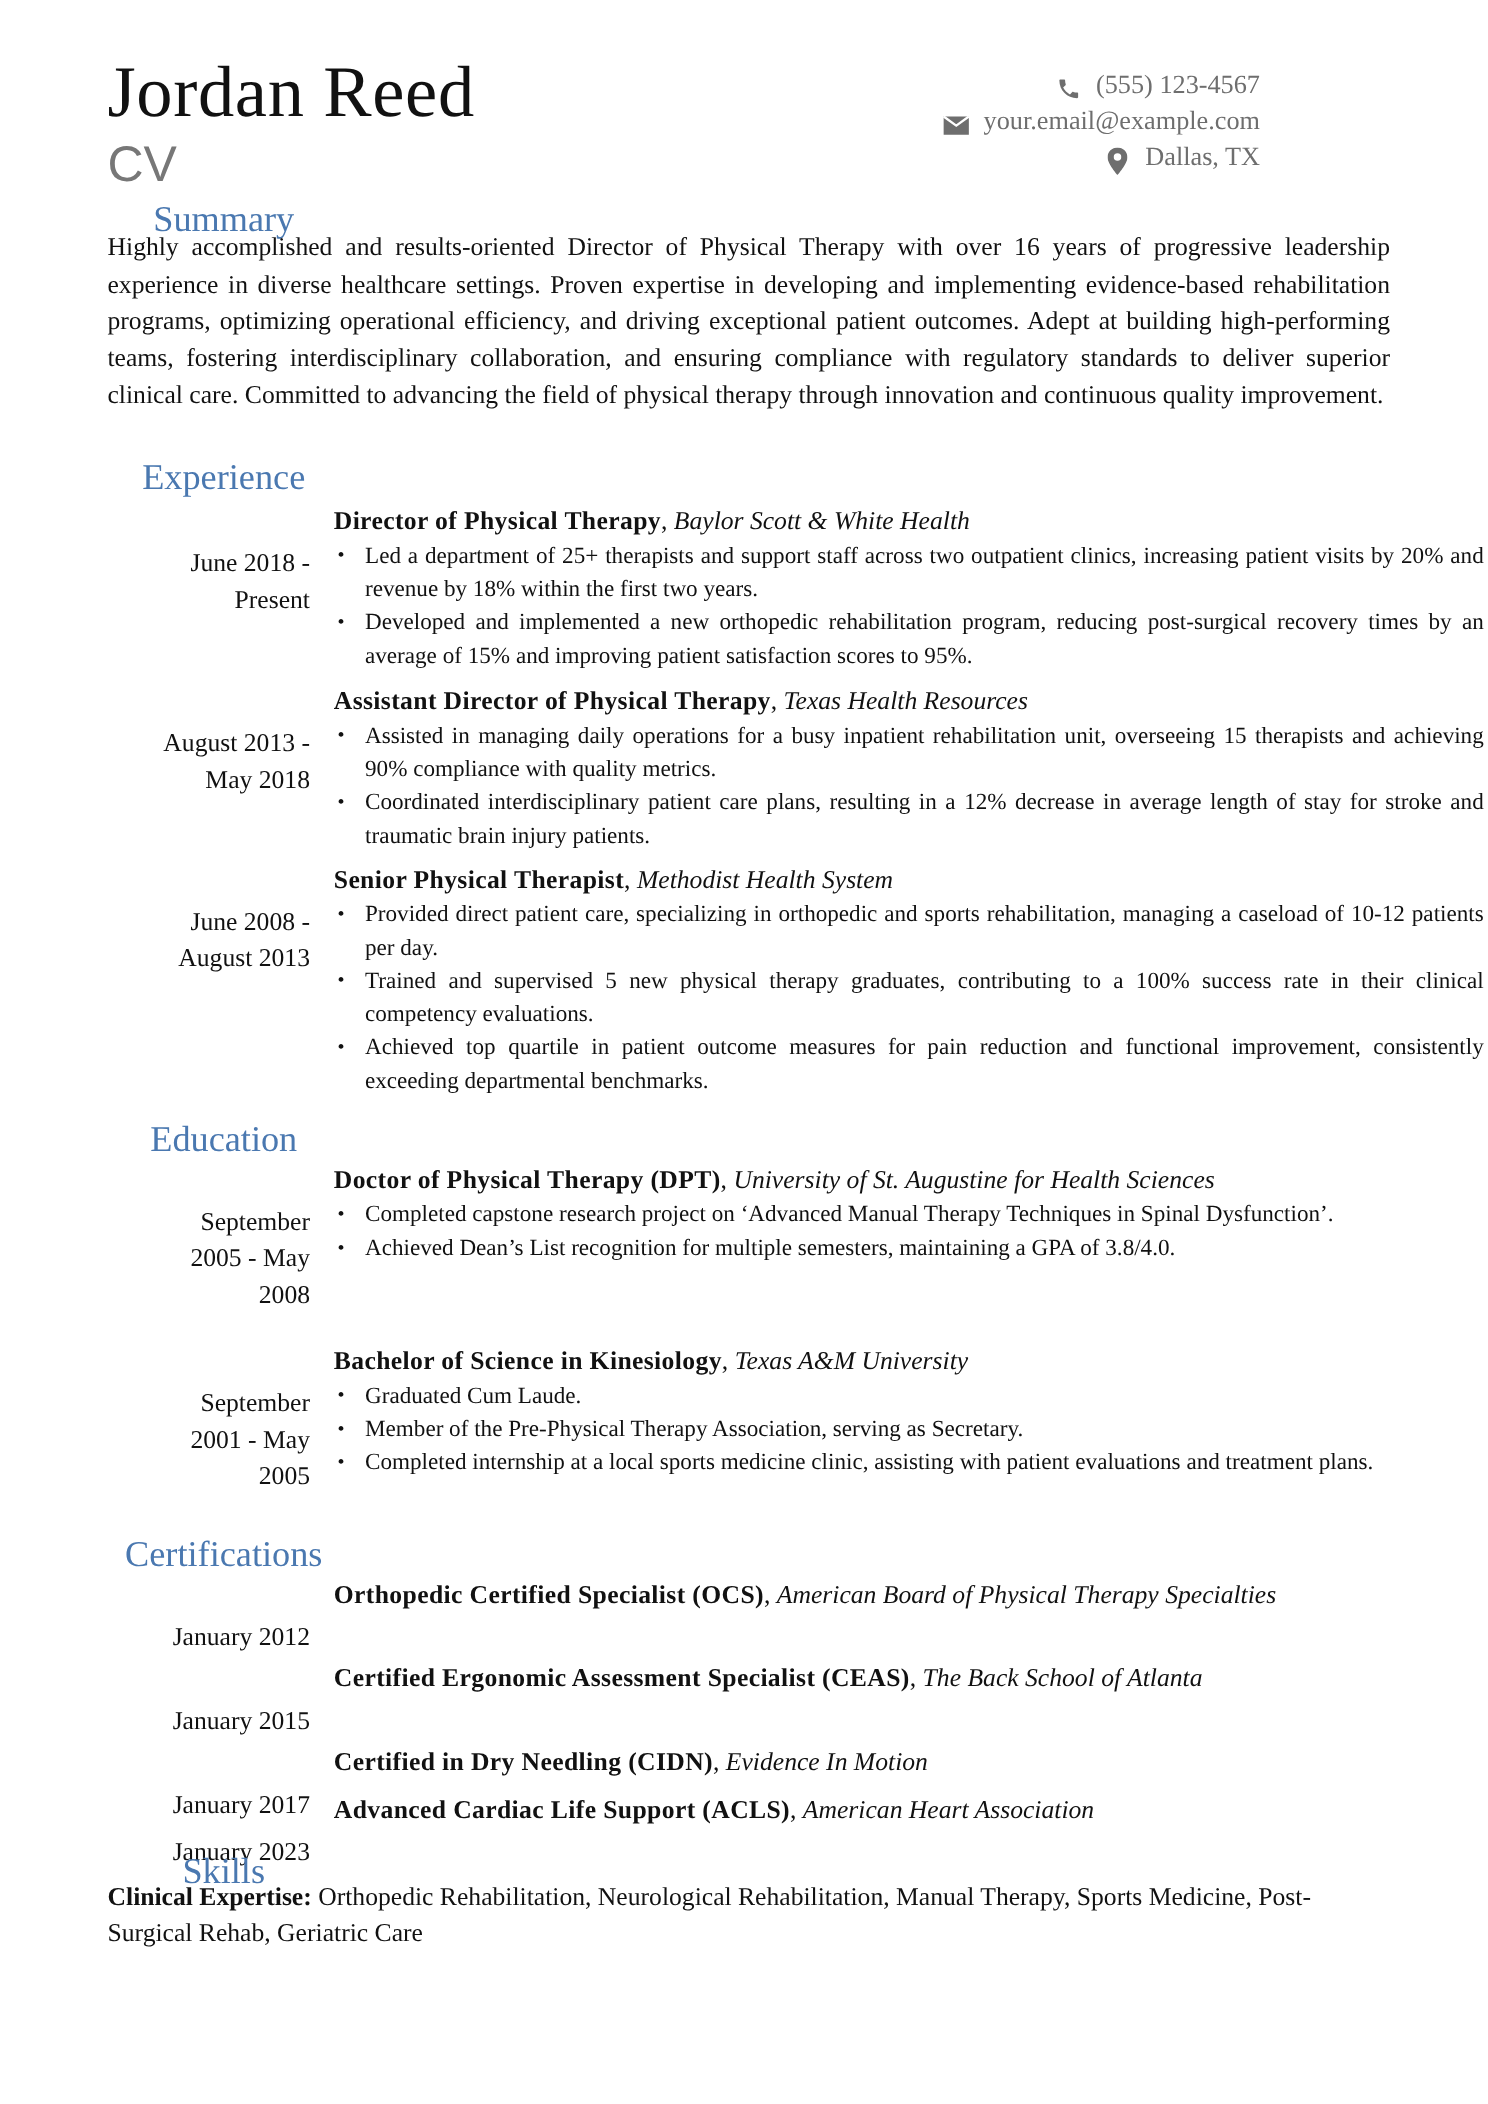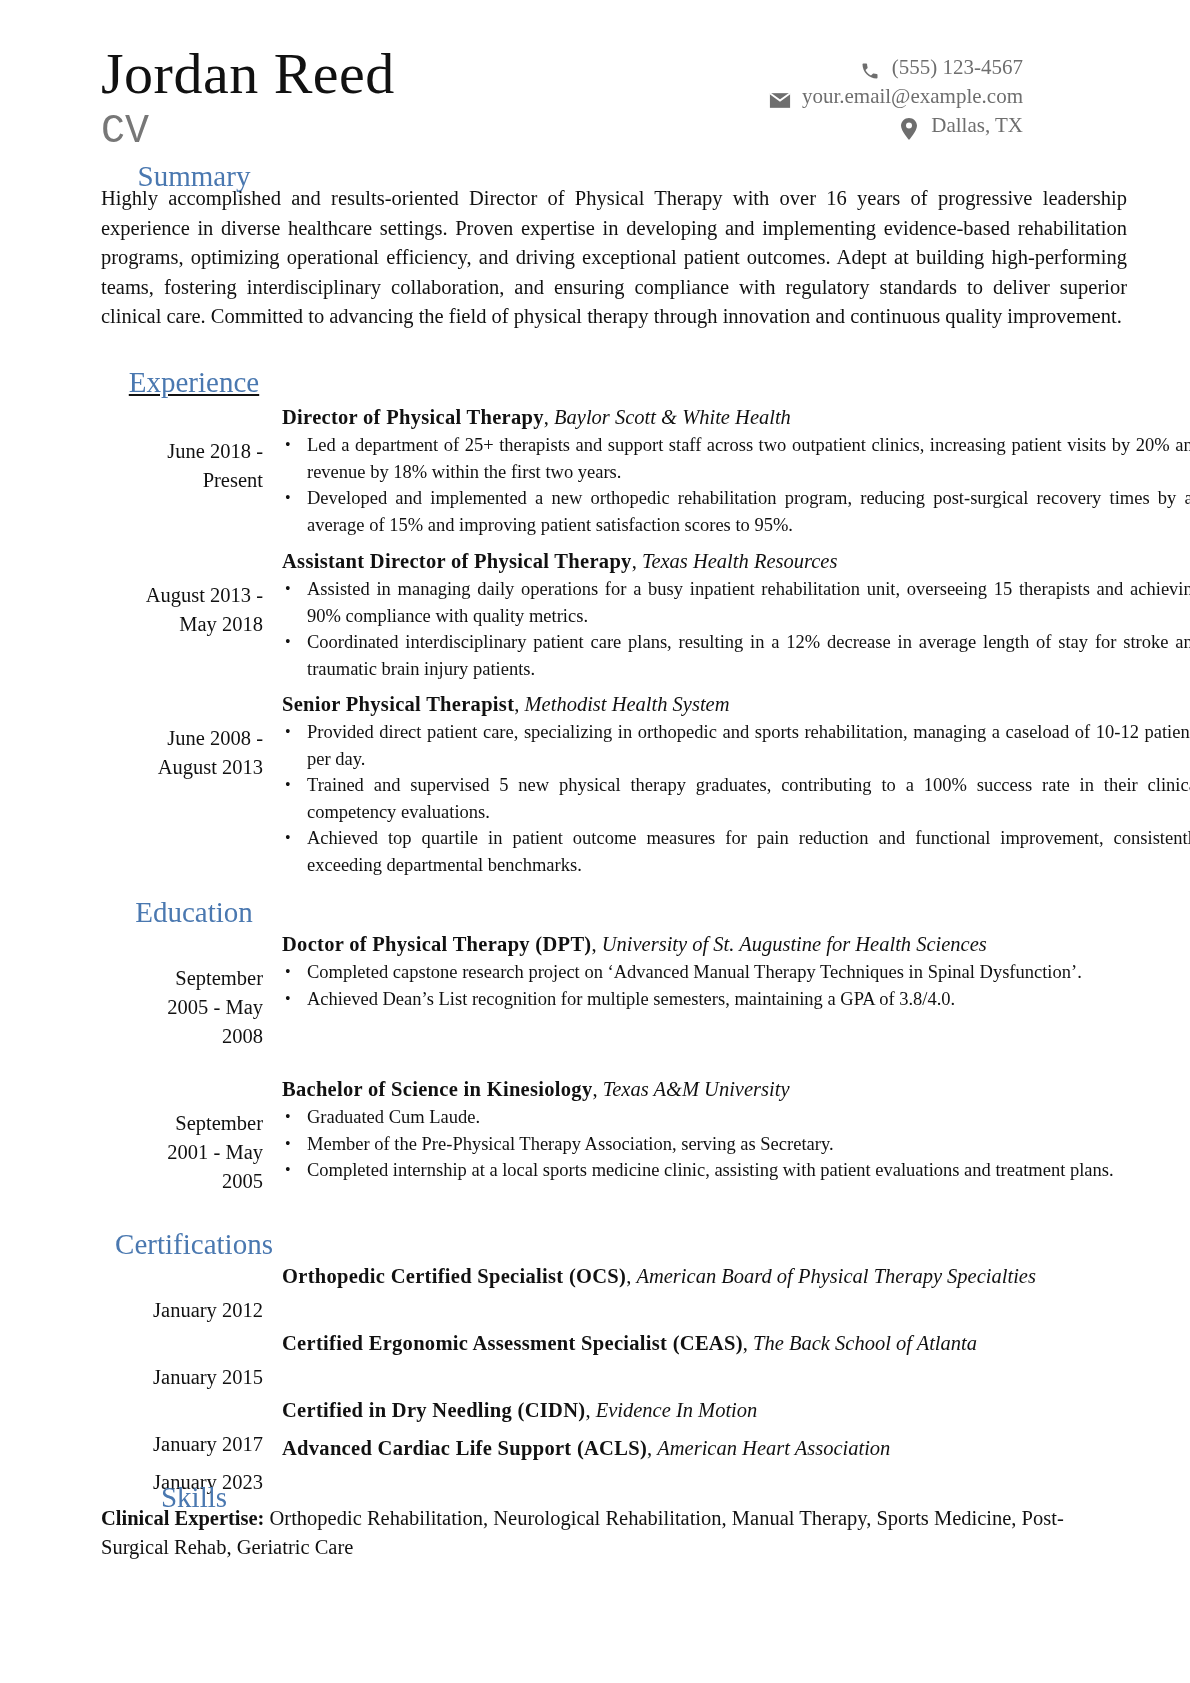--- a/index.html
+++ b/index.html
@@ -1,23 +1,23 @@
 <!DOCTYPE html>
 <html><head>
 <meta charset="utf-8">
 <style>
   html, body { margin: 0; padding: 0; background: #ffffff; }
   body { width: 1190px; height: 1683px; position: relative; overflow: hidden;
          font-family: "DejaVu Serif", "Liberation Serif", serif; color: #111; }
-  .page { position: absolute; left: 15px; top: 0; width: 1086px; height: 1683px; }
+  .page { position: absolute; left: 0; top: 0; width: 1086px; height: 1683px; }
 
   .name { position: absolute; left: 86px; top: 42px; font-size: 58px; line-height: 64px;
           font-family: "Liberation Serif", serif; color: #111; letter-spacing: 0.5px; }
   .subtitle { position: absolute; left: 86px; top: 110px; font-size: 40px; line-height: 44px;
-          font-family: Liberation Mono, monospace; color: #777; }
+          font-family: Liberation Sans, sans-serif; color: #777; }
 
   .contact { position: absolute; right: 78px; top: 53px; text-align: right;
              font-family: "Liberation Serif", serif; font-size: 21px; color: #6e6e6e; }
   .contact .row { height: 29px; line-height: 29px; display: flex; justify-content: flex-end; align-items: flex-end; }
   .contact .icon { display: inline-flex; width: 24px; height: 22px; margin-right: 10px; align-items: center; justify-content: center; }
   .contact svg { fill: #6e6e6e; }
 
   .section-head { position: absolute; left: 95px; height: 34px; display: flex; align-items: center; flex-direction: column; }
   .section-head .bar { width: 158px; height: 6px; background: #3d6fa8; margin-right: 10px; margin-top: 6px; }
   .section-head .title { font-family: "Liberation Serif", serif; font-size: 29px; color: #4a78b0; line-height: 34px; }
@@ -74,21 +74,21 @@
       <span>Dallas, TX</span>
     </div>
   </div>
 
   <div class="section-head" style="top:153px;">
     <div class="bar"></div>
     <div class="title">Summary</div>
   </div>
   <div class="summary">Highly accomplished and results-oriented Director of Physical Therapy with over 16 years of progressive leadership experience in diverse healthcare settings. Proven expertise in developing and implementing evidence-based rehabilitation programs, optimizing operational efficiency, and driving exceptional patient outcomes. Adept at building high-performing teams, fostering interdisciplinary collaboration, and ensuring compliance with regulatory standards to deliver superior clinical care. Committed to advancing the field of physical therapy through innovation and continuous quality improvement.</div>
 
-  <div class="section-head" style="top:359px;text-decoration:underline;">
+  <div class="section-head" style="top:359px;">
     <div class="bar"></div>
     <div class="title">Experience</div>
   </div>
 
   <div class="entry" style="top:403px;">
     <div class="date">
       <div>June 2018 -</div>
       <div>Present</div>
     </div>
     <div class="content">

